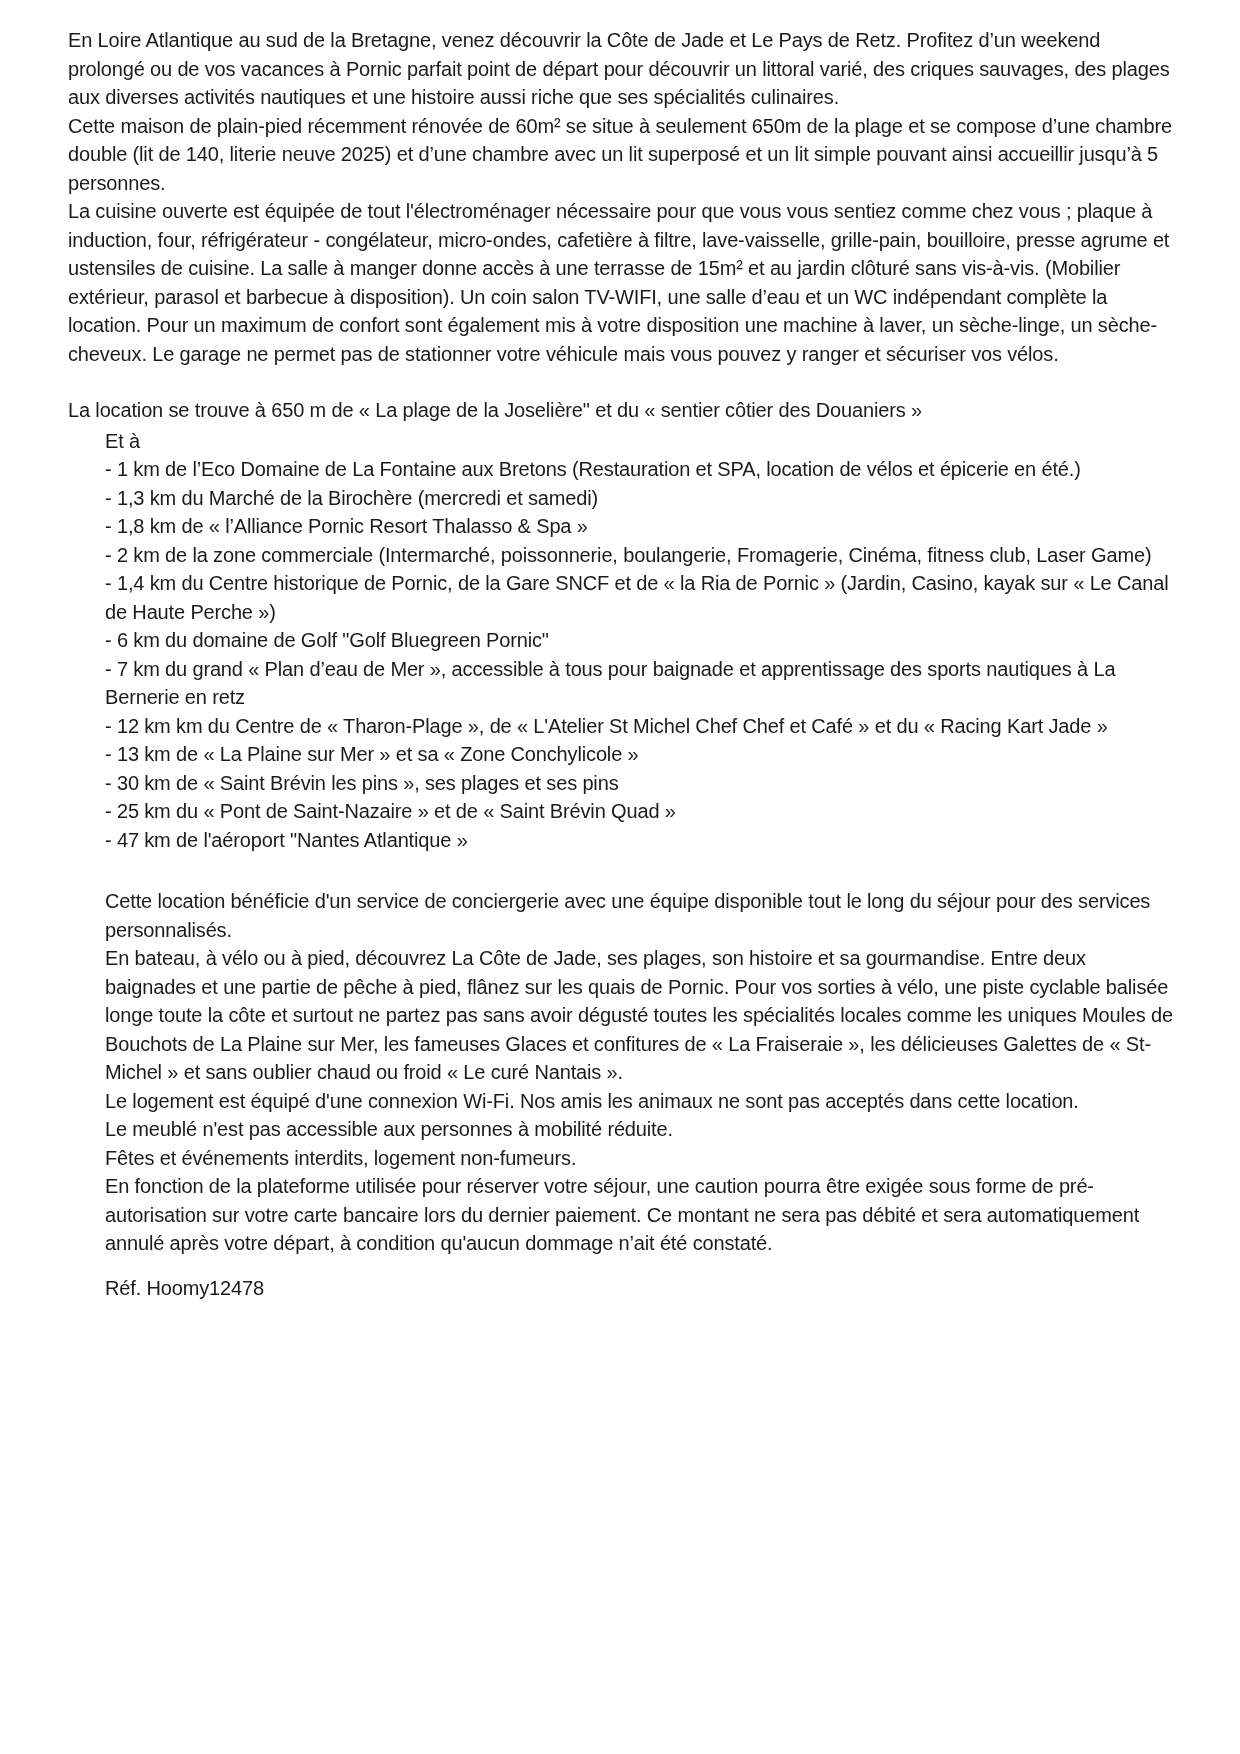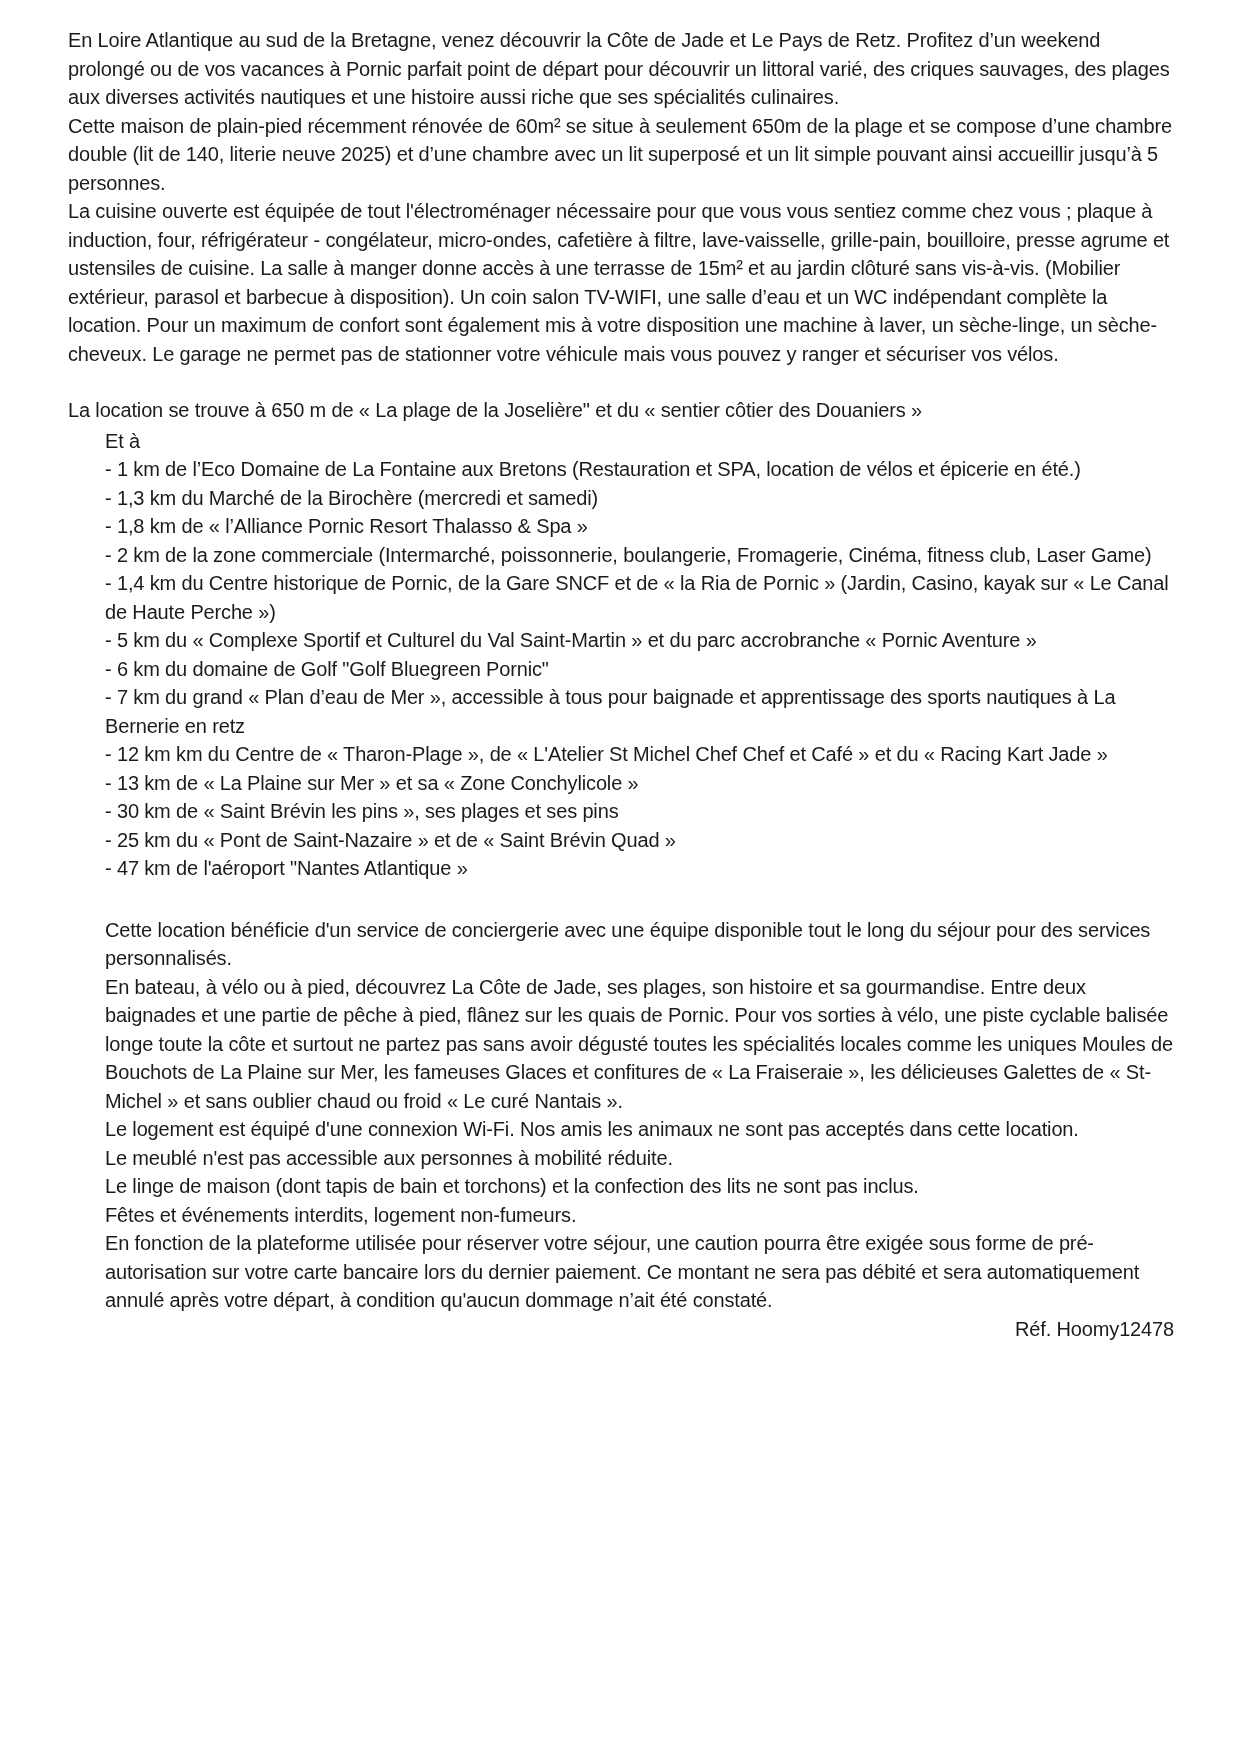--- a/index.html
+++ b/index.html
@@ -21,21 +21,21 @@
     padding: 26px 66px 16px 68px;
     font-size: 20px;
     line-height: 28.5px;
     letter-spacing: -0.15px;
   }
   p { margin: 0; }
   .location-line { margin-top: 28px; }
   .indented { margin-left: 37px; }
   .distances-block { margin-top: 2px; }
   .details-block { margin-top: 33px; }
-  .reference { margin-top: 0; text-align: right; }
+  .reference { margin-top: 16px; }
 </style>
 </head>
 <body>
 
 <div class="page">
 
   <div class="intro-block">
       <p class="intro-paragraph">En Loire Atlantique au sud de la Bretagne, venez découvrir la Côte de Jade et Le Pays de Retz. Profitez d’un weekend prolongé ou de vos vacances à Pornic parfait point de départ pour découvrir un littoral varié, des criques sauvages, des plages aux diverses activités nautiques et une histoire aussi riche que ses spécialités culinaires.</p>
       <p class="intro-paragraph">Cette maison de plain-pied récemment rénovée de 60m² se situe à seulement 650m de la plage et se compose d’une chambre double (lit de 140, literie neuve 2025) et d’une chambre avec un lit superposé et un lit simple pouvant ainsi accueillir jusqu’à 5 personnes.</p>
       <p class="intro-paragraph">La cuisine ouverte est équipée de tout l'électroménager nécessaire pour que vous vous sentiez comme chez vous ; plaque à induction, four, réfrigérateur - congélateur, micro-ondes, cafetière à filtre, lave-vaisselle, grille-pain, bouilloire, presse agrume et ustensiles de cuisine. La salle à manger donne accès à une terrasse de 15m² et au jardin clôturé sans vis-à-vis. (Mobilier extérieur, parasol et barbecue à disposition). Un coin salon TV-WIFI, une salle d’eau et un WC indépendant complète la location. Pour un maximum de confort sont également mis à votre disposition une machine à laver, un sèche-linge, un sèche-cheveux. Le garage ne permet pas de stationner votre véhicule mais vous pouvez y ranger et sécuriser vos vélos.</p>
@@ -44,37 +44,35 @@
   <p class="location-line">La location se trouve à 650 m de « La plage de la Joselière" et du « sentier côtier des Douaniers »</p>
 
   <div class="indented distances-block">
     <p>Et à</p>
     <div>
         <p class="distance-item">- 1 km de l’Eco Domaine de La Fontaine aux Bretons (Restauration et SPA, location de vélos et épicerie en été.)</p>
         <p class="distance-item">- 1,3 km du Marché de la Birochère (mercredi et samedi)</p>
         <p class="distance-item">- 1,8 km de « l’Alliance Pornic Resort Thalasso &amp; Spa »</p>
         <p class="distance-item">- 2 km de la zone commerciale (Intermarché, poissonnerie, boulangerie, Fromagerie, Cinéma, fitness club, Laser Game)</p>
         <p class="distance-item">- 1,4 km du Centre historique de Pornic, de la Gare SNCF et de « la Ria de Pornic » (Jardin, Casino, kayak sur « Le Canal de Haute Perche »)</p>
-        <p class="distance-item">- 5 km du « Complexe Sportif et Culturel du Val Saint-Martin » et du parc accrobranche « Pornic Aventure »</p>
         <p class="distance-item">- 6 km du domaine de Golf "Golf Bluegreen Pornic"</p>
         <p class="distance-item">- 7 km du grand « Plan d’eau de Mer », accessible à tous pour baignade et apprentissage des sports nautiques à La Bernerie en retz</p>
         <p class="distance-item">- 12 km km du Centre de « Tharon-Plage », de « L'Atelier St Michel Chef Chef et Café » et du « Racing Kart Jade »</p>
         <p class="distance-item">- 13 km de « La Plaine sur Mer » et sa « Zone Conchylicole »</p>
         <p class="distance-item">- 30 km de « Saint Brévin les pins », ses plages et ses pins</p>
         <p class="distance-item">- 25 km du « Pont de Saint-Nazaire » et de « Saint Brévin Quad »</p>
         <p class="distance-item">- 47 km de l'aéroport "Nantes Atlantique »</p>
       </div>
   </div>
 
   <div class="indented details-block">
     <div>
         <p class="details-paragraph">Cette location bénéficie d'un service de conciergerie avec une équipe disponible tout le long du séjour pour des services personnalisés.</p>
         <p class="details-paragraph">En bateau, à vélo ou à pied, découvrez La Côte de Jade, ses plages, son histoire et sa gourmandise. Entre deux baignades et une partie de pêche à pied, flânez sur les quais de Pornic. Pour vos sorties à vélo, une piste cyclable balisée longe toute la côte et surtout ne partez pas sans avoir dégusté toutes les spécialités locales comme les uniques Moules de Bouchots de La Plaine sur Mer, les fameuses Glaces et confitures de « La Fraiseraie », les délicieuses Galettes de « St-Michel » et sans oublier chaud ou froid « Le curé Nantais ».</p>
         <p class="details-paragraph">Le logement est équipé d'une connexion Wi-Fi. Nos amis les animaux ne sont pas acceptés dans cette location.</p>
         <p class="details-paragraph">Le meublé n'est pas accessible aux personnes à mobilité réduite.</p>
-        <p class="details-paragraph">Le linge de maison (dont tapis de bain et torchons) et la confection des lits ne sont pas inclus.</p>
         <p class="details-paragraph">Fêtes et événements interdits, logement non-fumeurs.</p>
         <p class="details-paragraph">En fonction de la plateforme utilisée pour réserver votre séjour, une caution pourra être exigée sous forme de pré-autorisation sur votre carte bancaire lors du dernier paiement. Ce montant ne sera pas débité et sera automatiquement annulé après votre départ, à condition qu'aucun dommage n’ait été constaté.</p>
       </div>
     <p class="reference">Réf. Hoomy12478</p>
   </div>
 
 </div>
 
 </body></html>

